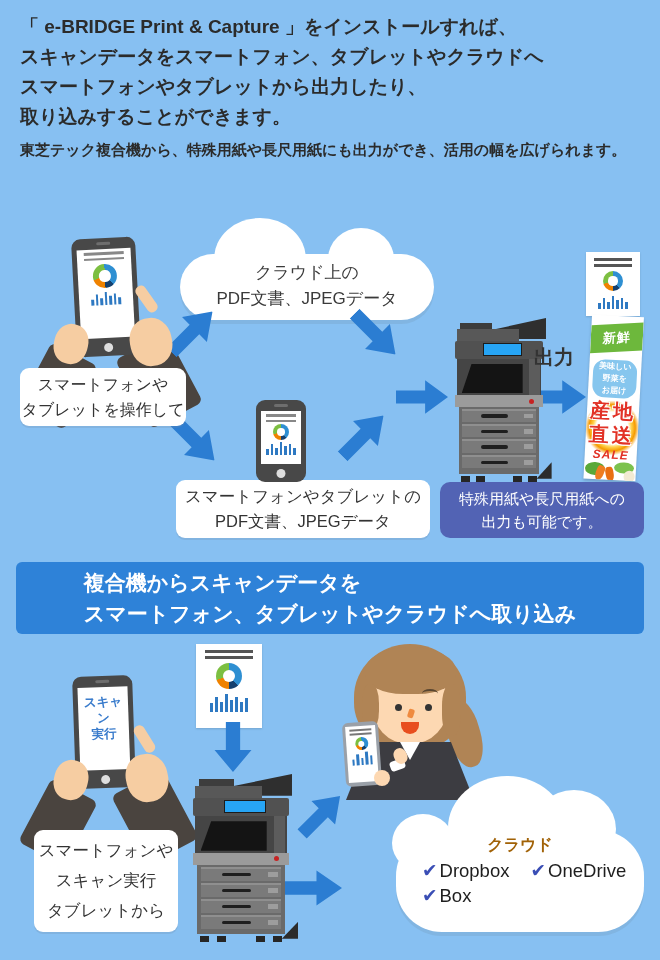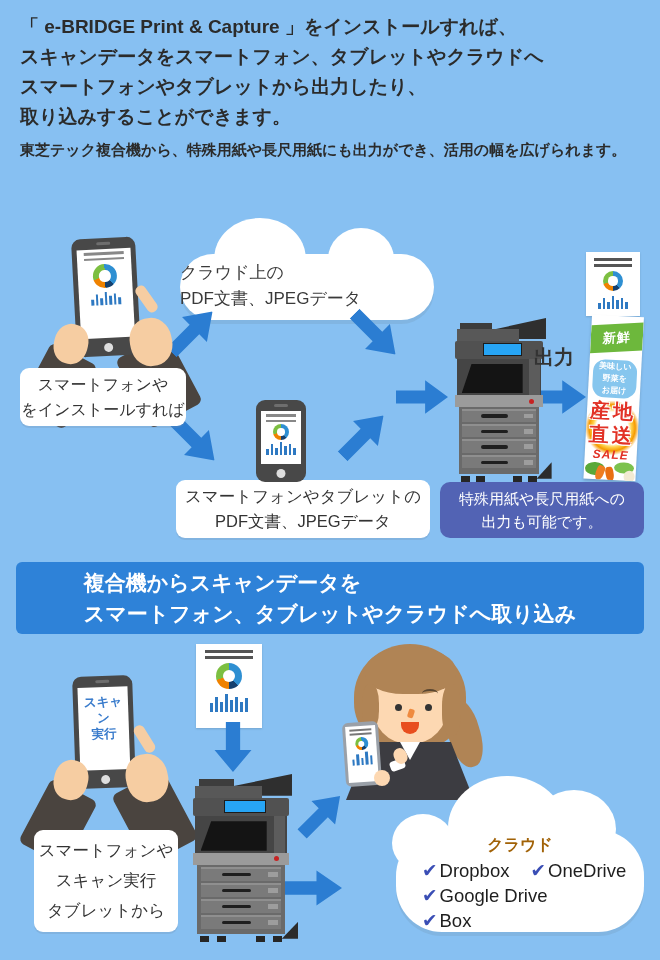--- a/index.html
+++ b/index.html
@@ -32,21 +32,21 @@
   .lbl-scan    { left:34px; top:830px; width:144px; height:102px; font-size:16.5px; line-height:30px; padding-top:5px; }
 
   
   .note-indigo { left:440px; top:482px; width:204px; height:56px; background:#5263b4; border-radius:10px;
                  color:#fff; font-size:15px; line-height:23px; text-align:center; padding-top:5px; }
 
   
   .cloud { background:#fff; box-shadow:0 4px 0 rgba(110,140,170,.22); }
   .cloud::before, .cloud::after, .cloud .bump { content:''; position:absolute; background:#fff; border-radius:50%; }
   .cloud1 { left:180px; top:254px; width:254px; height:66px; border-radius:34px;
-            font-size:17px; line-height:26px; color:#3a3a3a; padding-top:6px; }
+            text-align:center; font-size:17px; line-height:26px; color:#3a3a3a; padding-top:6px; }
   .cloud1::before { left:34px; top:-36px; width:92px; height:82px; }
   .cloud1::after  { right:40px; top:-26px; width:66px; height:62px; }
   .cloud1 .txt { position:relative; z-index:2; }
   .cloud2 { left:396px; top:830px; width:248px; height:102px; border-radius:46px; color:#1e1e1e; }
   .cloud2::before { left:52px; top:-54px; width:118px; height:104px; }
   .cloud2::after  { right:28px; top:-40px; width:84px; height:78px; }
   .cloud2 .bump { left:-4px; top:-16px; width:62px; height:58px; }
   .cloud2 .content { position:relative; z-index:2; padding:5px 0 0 26px; }
   .cloud2 .ctitle { text-align:center; font-size:16px; font-weight:bold; color:#a16207; margin:0 26px 2px 0; }
   .cloud2 .row { line-height:25px; font-size:18.5px; }
@@ -255,21 +255,21 @@
 
   <div class="abs arrow a-diag a1"></div>
   <div class="abs arrow a-diag a2"></div>
   <div class="abs arrow a-diag a3"></div>
   <div class="abs arrow a-diag a4"></div>
   <div class="abs arrow a5"></div>
   <div class="abs arrow a6"></div>
 
   <div class="abs wlabel lbl-operate">
     <div>スマートフォンや</div>
-    <div>をインストールすれば</div>
+    <div>タブレットを操作して</div>
   </div>
 
   <div class="abs device" style="left:256px; top:400px; width:50px; height:82px;">
     <div class="spk"></div>
     <div class="scr">
       <div class="ln"></div>
         <div class="ln"></div>
       <div class="donut" style="width:16px;height:16px;margin:2px auto 0;"></div>
       <div class="bars bars-sm" style="justify-content:center;margin-top:2px;">
         <s></s>
@@ -497,21 +497,18 @@
 
   <div class="abs cloud cloud2">
     <div class="bump"></div>
     <div class="content">
       <div class="ctitle">クラウド</div>
       <div class="row">
         <span class="chk">✔</span><span>Dropbox</span><span class="gap"></span>
         <span class="chk">✔</span><span>OneDrive</span>
       </div>
       <div class="row">
-        <span class="chk">✔</span><span>Google Drive</span>
-      </div>
-      <div class="row">
         <span class="chk">✔</span><span>Box</span>
       </div>
     </div>
   </div>
 
 </div>
 
 </body></html>

